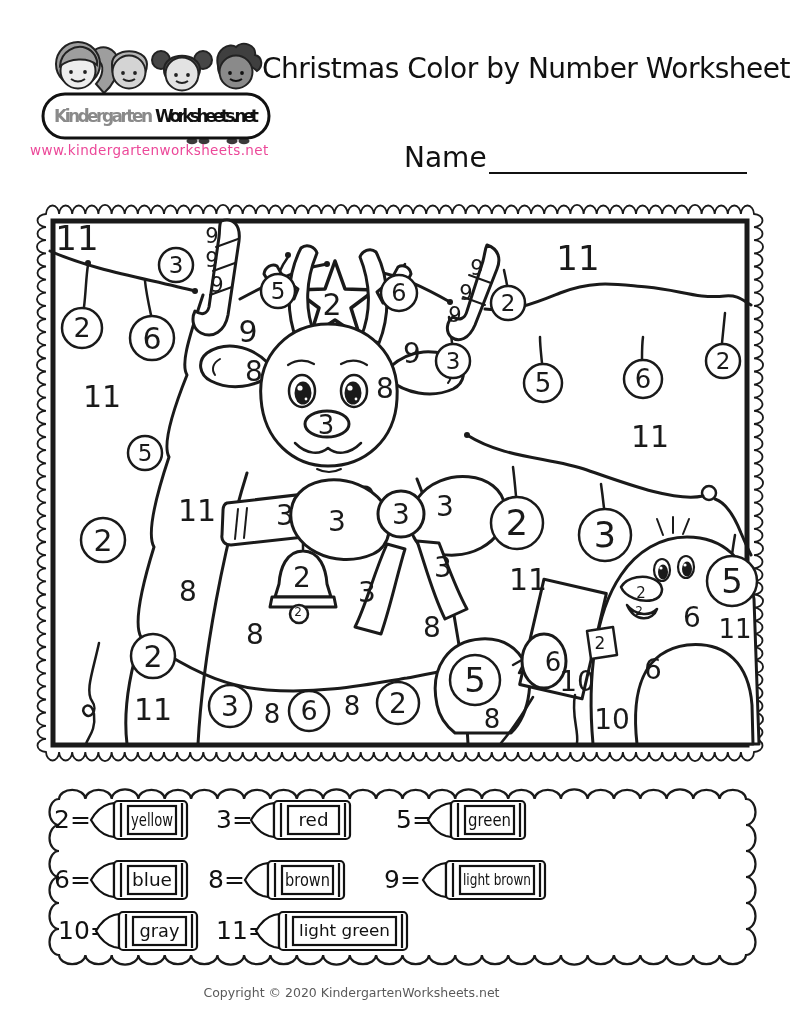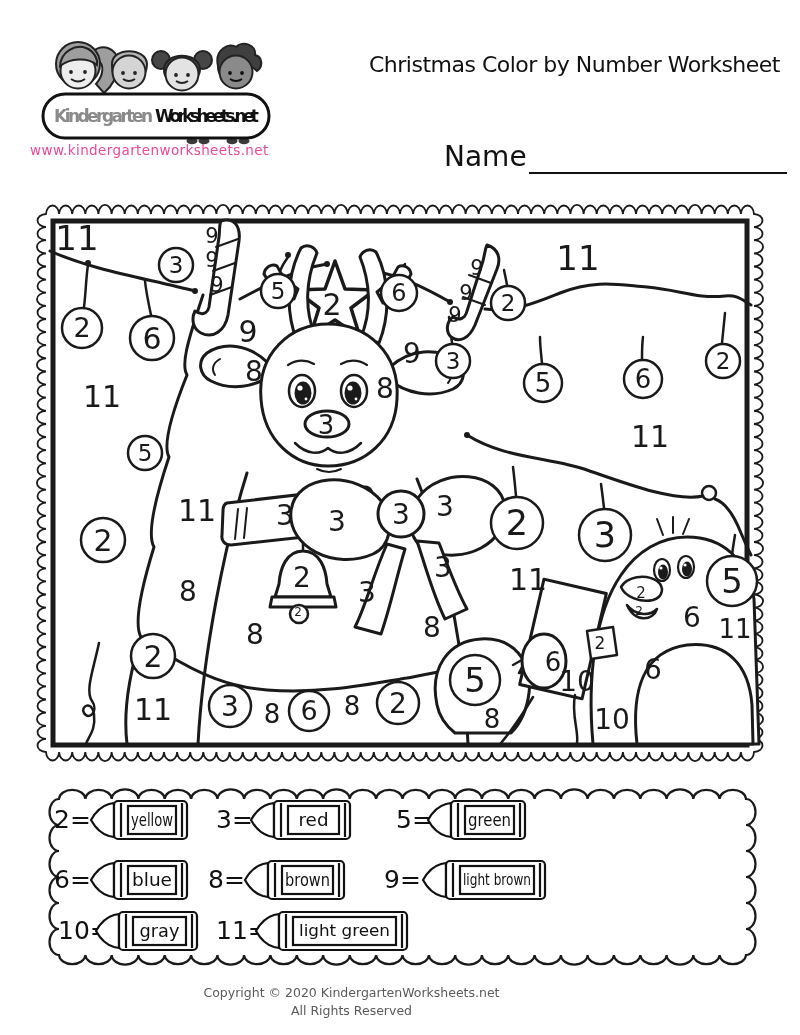--- a/index.html
+++ b/index.html
@@ -1,22 +1,22 @@
 <!DOCTYPE html>
 <html><head>
 <meta charset="utf-8">
 <style>
   html,body{margin:0;padding:0}
   body{width:800px;height:1035px;background:#fff;position:relative;overflow:hidden;
        font-family:"DejaVu Sans","Liberation Sans",sans-serif;color:#111}
   .abs{position:absolute}
   #logo-wrap{left:40px;top:34px}
   #site-url{left:30px;top:142px;font-size:13.5px;color:#ec4899;letter-spacing:.4px}
-  #page-title{left:240px;top:52px;width:540px;text-align:right;font-size:22px;letter-spacing:-.5px;white-space:nowrap}
-  #name-row{left:444px;top:140px;display:flex;align-items:flex-start}
+  #page-title{left:256px;top:52px;width:540px;text-align:center;font-size:28px;letter-spacing:-.5px;white-space:nowrap}
+  #name-row{left:404px;top:140px;display:flex;align-items:center}
   #name-label{font-size:28px}
   #name-line{display:inline-block;width:258px;height:32px;border-bottom:2.6px solid #111;margin-left:2px}
   #picture-wrap{left:35px;top:203px;width:730px;height:560px}
   #legend-wrap{left:48px;top:788px;width:709px;height:178px}
   #legend-wrap svg.border{position:absolute;left:0;top:0}
   .crayon-item{position:absolute;display:flex;align-items:center;height:44px}
   .crayon-num{font-size:25px;text-align:right;margin-right:2px;line-height:44px;white-space:nowrap}
   .ln{fill:#fff;stroke:#111;stroke-width:2.2}
   line.ln{fill:none}
   .crayon-label{font-size:18px;fill:#111;text-anchor:middle}
@@ -390,14 +390,13 @@
           <line class="ln" x1="149" y1="5" x2="149" y2="39"></line>
           <rect class="ln" x="40" y="8" width="103" height="28"></rect>
           <text class="crayon-label" x="91.5" y="22" dy="0.35em" style="font-size:15px" textLength="91" lengthAdjust="spacingAndGlyphs">light green</text>
         </svg>
       </div>
     </div>
 </div>
 
 <div class="abs" id="footer">
   <div>Copyright © 2020 KindergartenWorksheets.net</div>
-  <div>All Rights Reserved</div>
 </div>
 
 </body></html>

